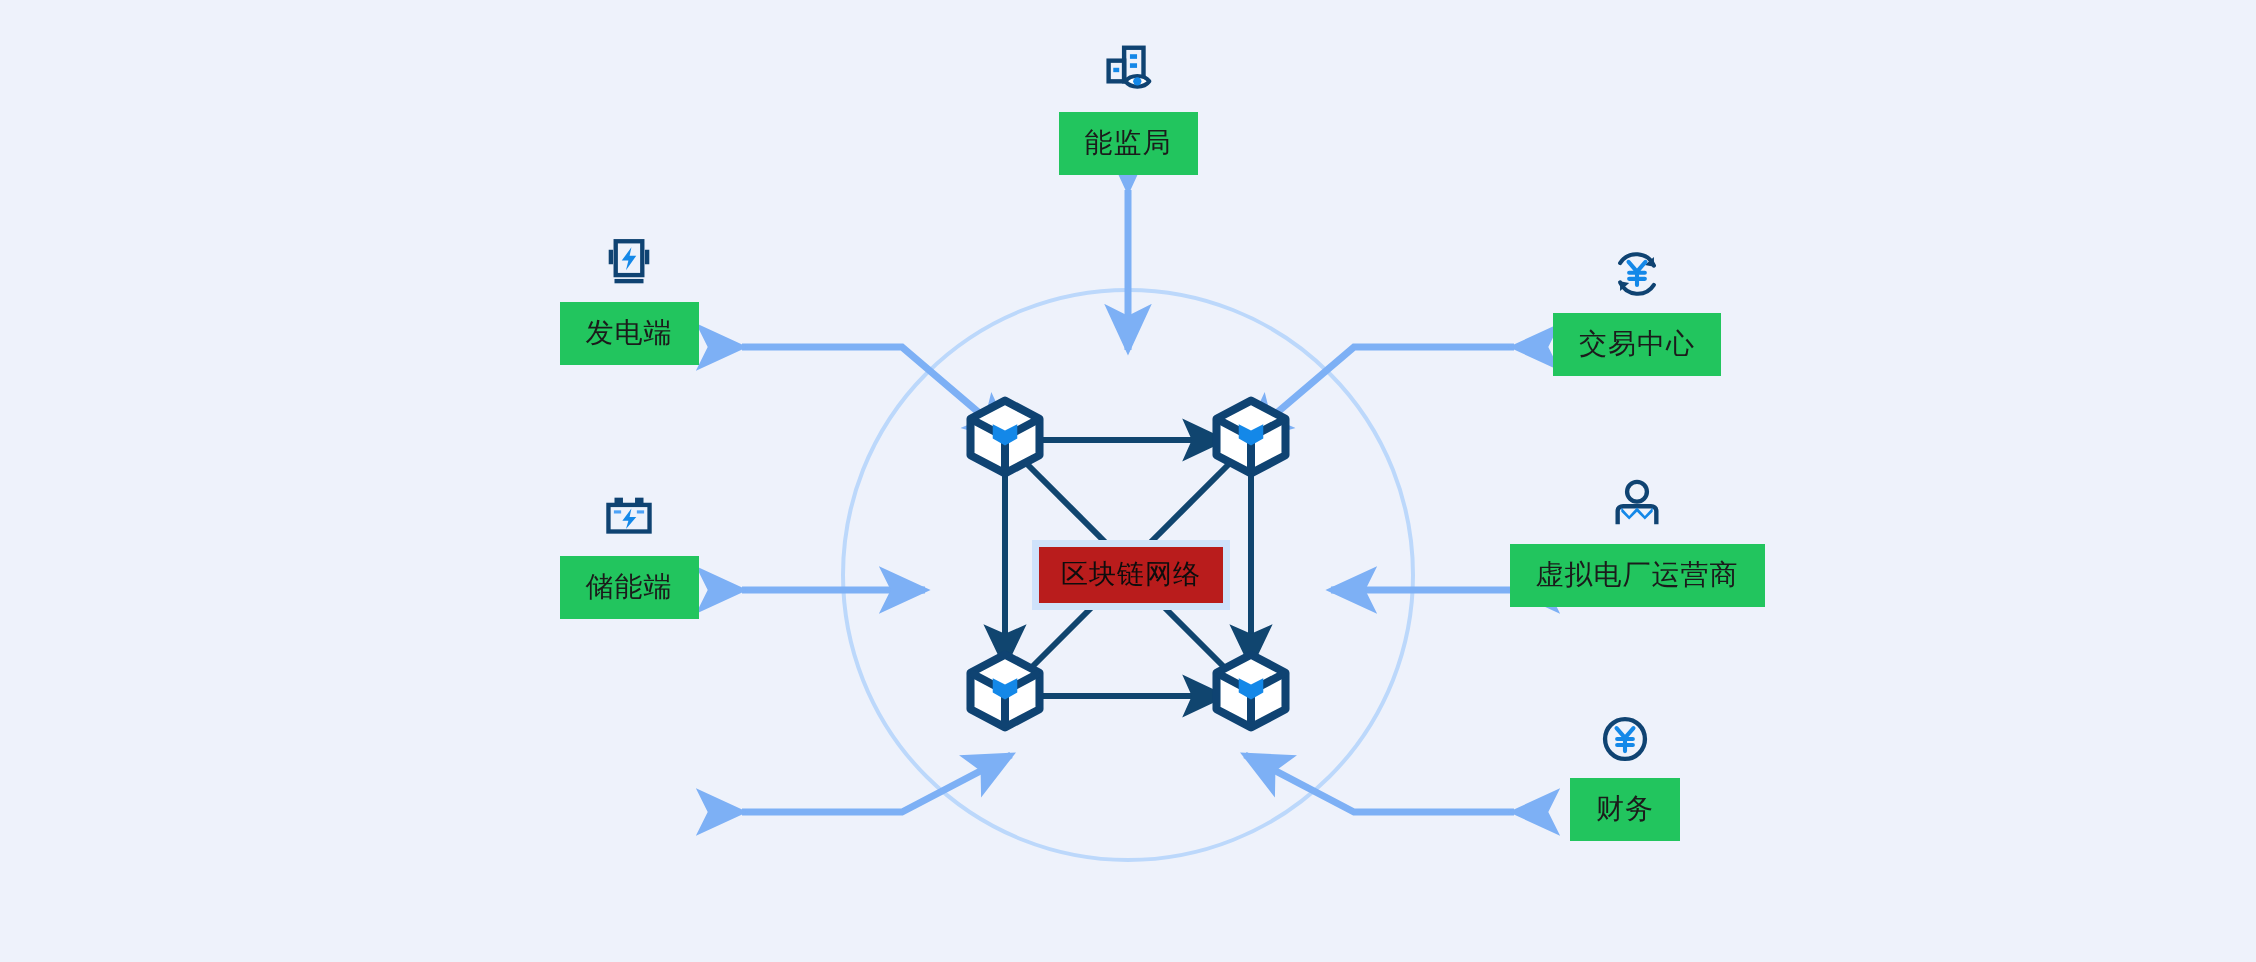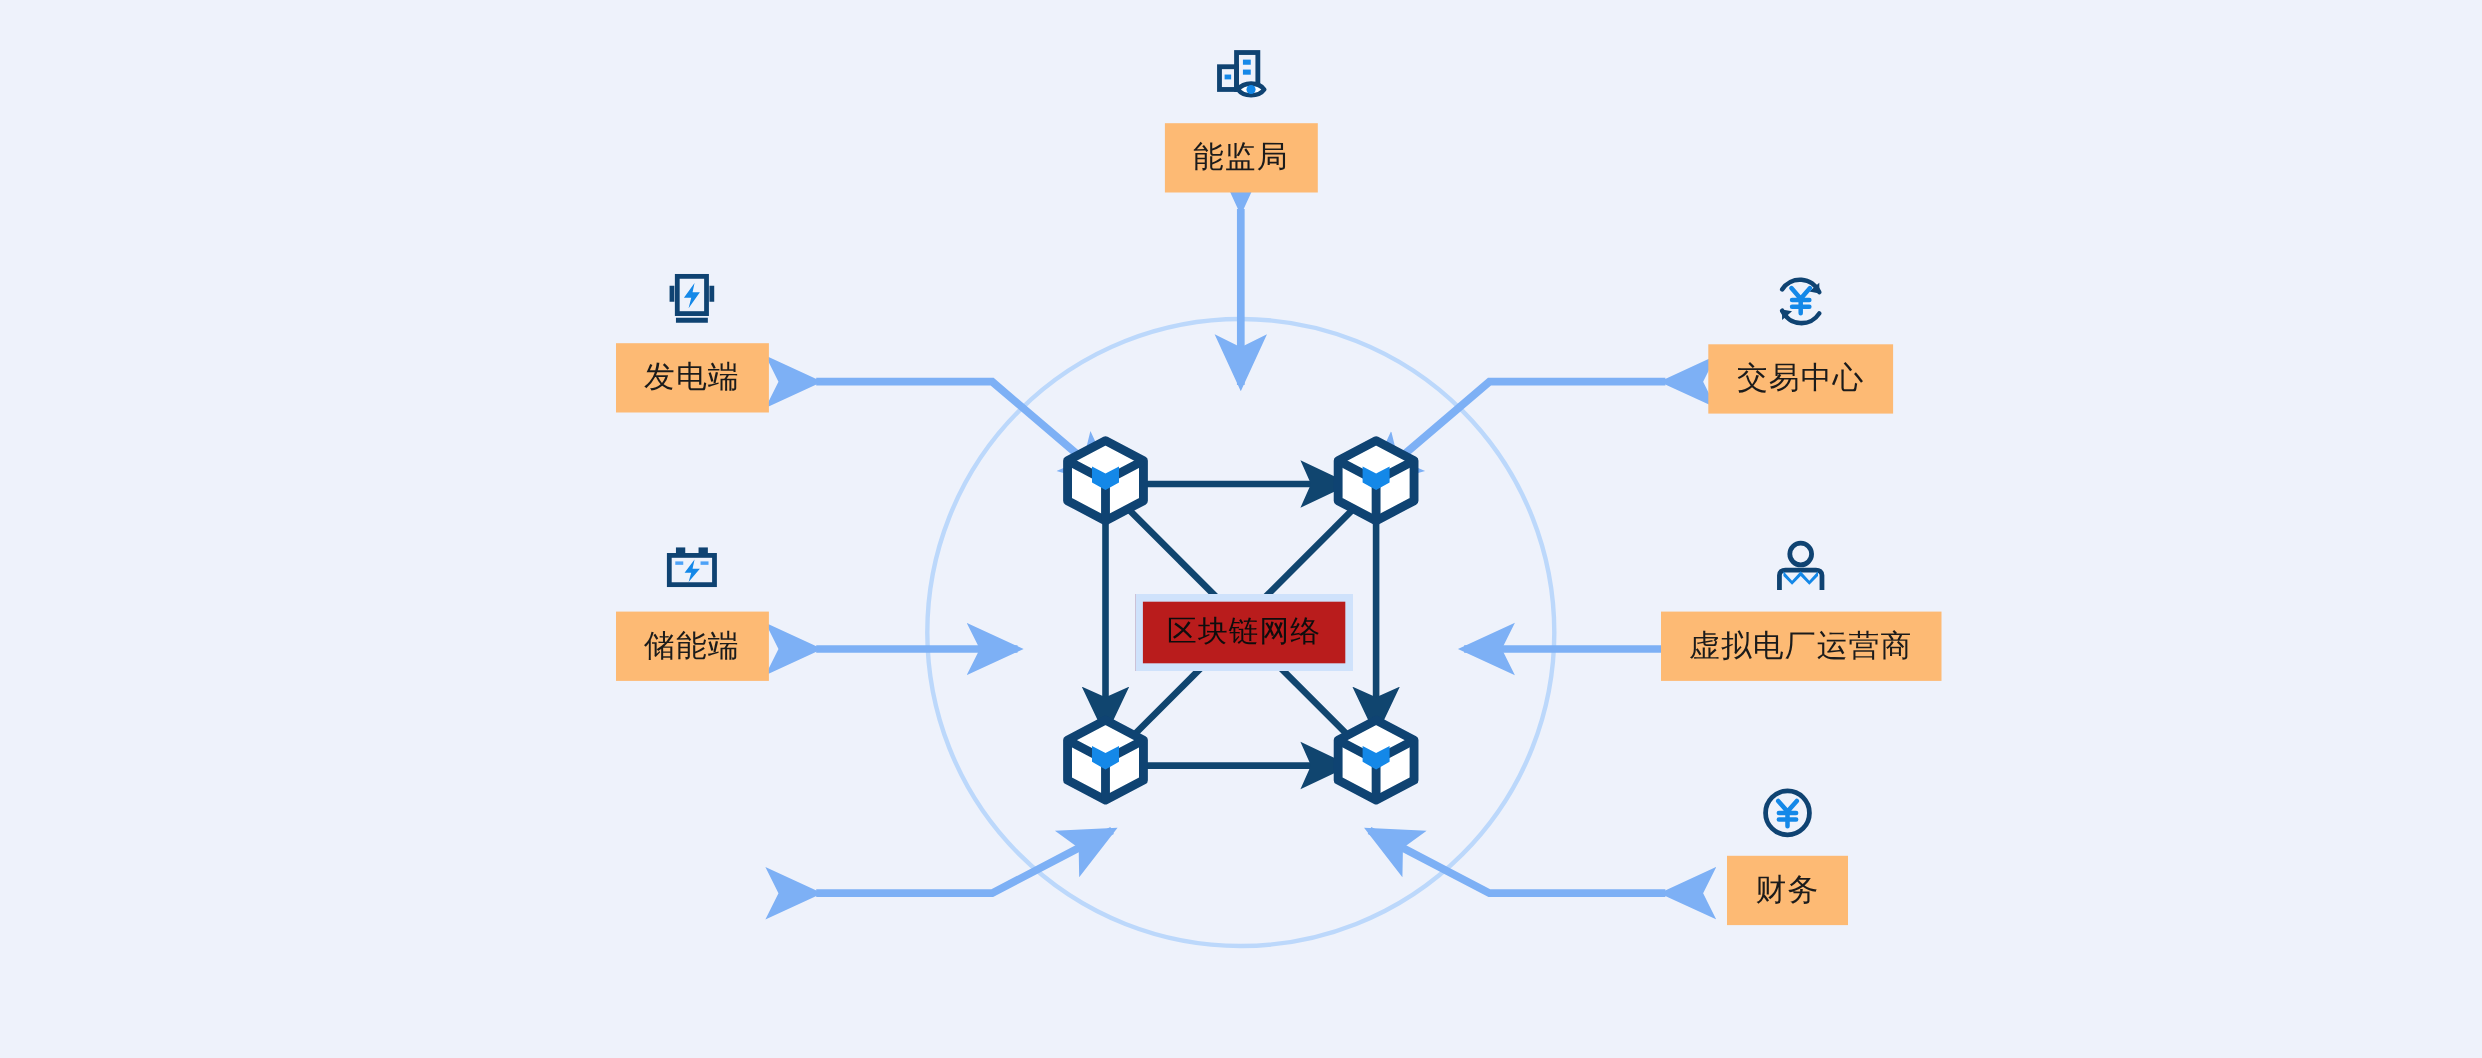--- a/index.html
+++ b/index.html
@@ -25,21 +25,21 @@
     position: absolute;
     display: flex;
     flex-direction: column;
     align-items: center;
   }
   .node-icon {
     display: block;
     margin-bottom: 10px;
   }
   .node-label {
-    background: #fdba74;
+    background: #22c55e;
     color: #1b1b1b;
     font-size: 28px;
     line-height: 1;
     letter-spacing: 1px;
     padding: 17px 26px 18px 26px;
     text-align: center;
     white-space: nowrap;
     box-sizing: border-box;
   }
   .center-badge {
@@ -136,21 +136,21 @@
       <rect x="9" y="16" width="12" height="16" fill="none" stroke="#0f4372" stroke-width="3.4"></rect>
       <rect x="25.5" y="11" width="5.5" height="3.6" fill="#1488e8"></rect>
       <rect x="25.5" y="18" width="5.5" height="3.6" fill="#1488e8"></rect>
       <rect x="12.6" y="21.5" width="4.6" height="3.4" fill="#1488e8"></rect>
       <path d="M22 32 C26 26.5 36.5 26.5 40.5 32 C36.5 37.5 26 37.5 22 32 Z" fill="#ffffff" stroke="#0f4372" stroke-width="3.2" stroke-linejoin="round"></path>
       <circle cx="31.2" cy="32" r="3.2" fill="#1488e8"></circle>
     </svg>
     <div class="node-label">能监局</div>
   </div>
 
-  <div class="node" style="left:531px; top:244px; width:196px;justify-content:space-between;">
+  <div class="node" style="left:531px; top:234px; width:196px;justify-content:space-between;">
     <svg class="node-icon" width="58" height="58" viewBox="0 0 48 48">
       <rect x="13" y="6" width="22" height="28" fill="none" stroke="#0f4372" stroke-width="3.6"></rect>
       <path d="M9 13 L9 25 M39 13 L39 25" stroke="#0f4372" stroke-width="3.6" stroke-linecap="butt"></path>
       <path d="M12 39 L36 39" stroke="#0f4372" stroke-width="3.6"></path>
       <path d="M26 11 L18 22 L23.5 22 L21.5 30 L30 18 L24.5 18 Z" fill="#1488e8"></path>
     </svg>
     <div class="node-label">发电端</div>
   </div>
 
   <div class="node" style="left:531px; top:488px; width:196px;">
@@ -170,21 +170,21 @@
     <svg class="node-icon" width="58" height="58" viewBox="0 0 48 48">
       <path d="M38 17 A16 16 0 0 0 10 15" fill="none" stroke="#0f4372" stroke-width="3.4" stroke-linecap="round"></path>
       <path d="M10 31 A16 16 0 0 0 38 33" fill="none" stroke="#0f4372" stroke-width="3.4" stroke-linecap="round"></path>
       <path d="M38 10 L38 18 L30.5 16.5 Z" fill="#0f4372"></path>
       <path d="M10 38 L10 30 L17.5 31.5 Z" fill="#0f4372"></path>
       <path d="M17 14 L24 22 L31 14 M17.5 23 L30.5 23 M17.5 28 L30.5 28 M24 22 L24 33" fill="none" stroke="#1488e8" stroke-width="3.4" stroke-linecap="round" stroke-linejoin="round"></path>
     </svg>
     <div class="node-label">交易中心</div>
   </div>
 
-  <div class="node" style="left:1527px; top:488px; width:220px;">
+  <div class="node" style="left:1527px; top:476px; width:220px;">
     <svg class="node-icon" width="58" height="58" viewBox="0 0 48 48">
       <circle cx="24" cy="13" r="8.2" fill="none" stroke="#0f4372" stroke-width="3.6"></circle>
       <path d="M8 40 L8 29 C8 26.5 10 25 12.5 25 L35.5 25 C38 25 40 26.5 40 29 L40 40" fill="none" stroke="#0f4372" stroke-width="3.6" stroke-linejoin="round"></path>
       <path d="M11 26 L17.5 33 L24 26 L30.5 33 L37 26 L37 29.5 L30.5 36 L24 29.5 L17.5 36 L11 29.5 Z" fill="#1488e8"></path>
     </svg>
     <div class="node-label">虚拟电厂运营商</div>
   </div>
 
   <div class="node" style="left:1527px; top:710px; width:196px;">
     <svg class="node-icon" width="58" height="58" viewBox="0 0 48 48">

